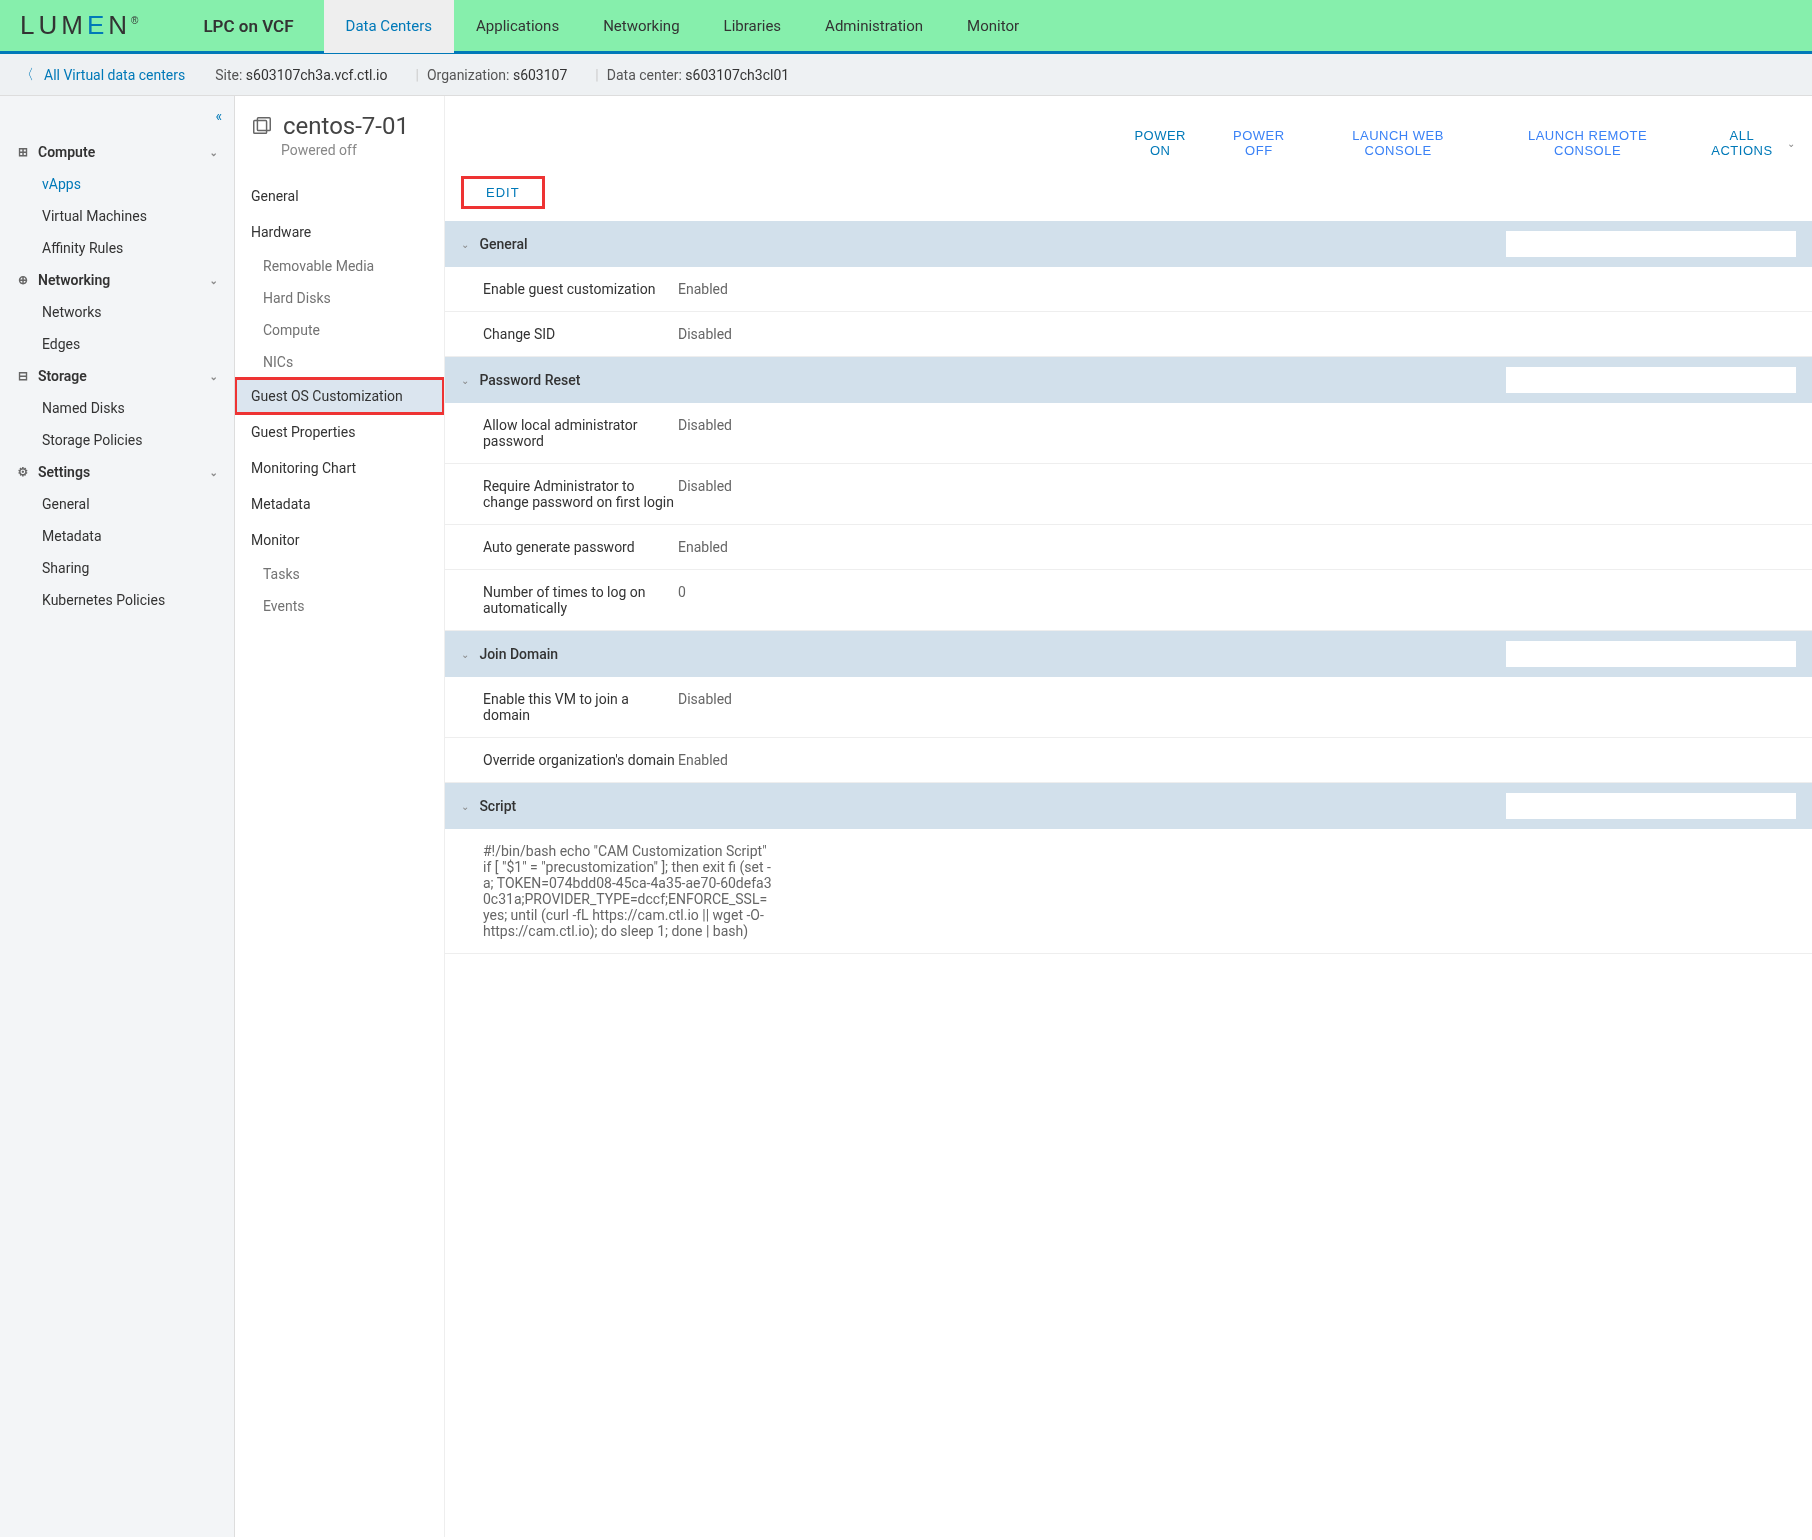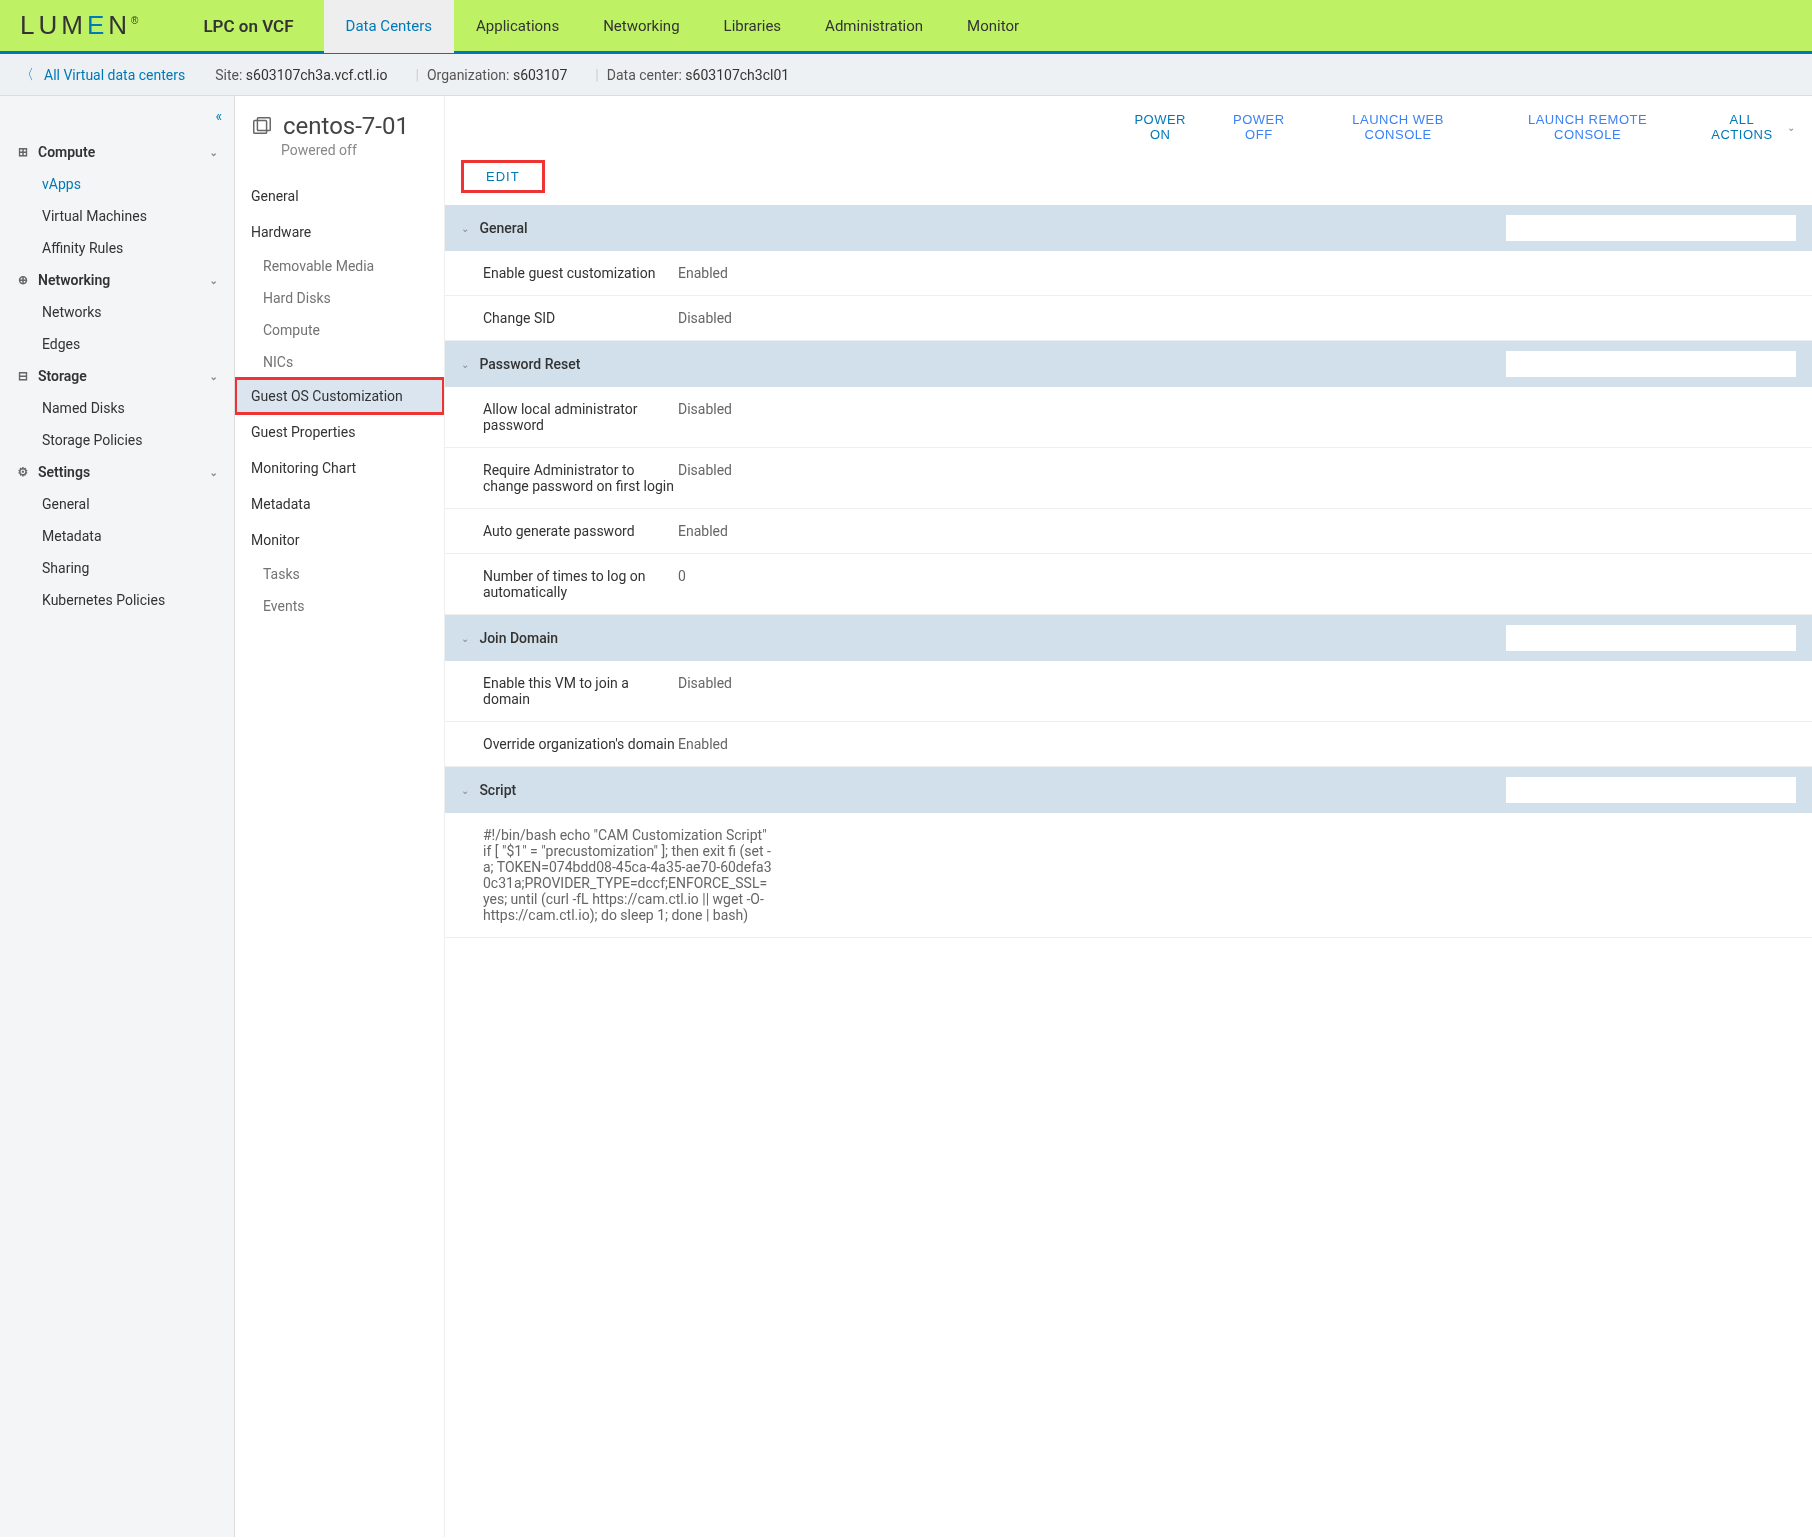--- a/index.html
+++ b/index.html
@@ -1,18 +1,18 @@
 <!DOCTYPE html>
 <html><head>
   <meta charset="utf-8">
   <style>
     * { margin: 0; padding: 0; box-sizing: border-box; }
     body { font-family: -apple-system, BlinkMacSystemFont, "Segoe UI", Roboto, sans-serif; font-size: 14px; color: #333; background: #fff; }
     
-    .top-nav { display: flex; align-items: center; height: 54px; border-bottom: 3px solid #0079b8; padding: 0 20px; background: #bef264; }
+    .top-nav { display: flex; align-items: center; height: 54px; border-bottom: 3px solid #0079b8; padding: 0 20px; background: #86efac; }
     .logo { font-size: 26px; font-weight: 400; letter-spacing: 4px; margin-right: 30px; font-family: Arial, sans-serif; }
     .logo .accent { color: #0079b8; }
     .subtitle { font-size: 17px; font-weight: 600; margin-right: 30px; margin-left: 31px; }
     .nav-item { padding: 0 22px; height: 54px; display: flex; align-items: center; font-size: 15px; cursor: pointer; }
     .nav-item.active { background: #eee; color: #0079b8; }
     
     .context-bar { display: flex; align-items: center; height: 42px; background: #eef1f3; border-bottom: 1px solid #ddd; padding: 0 20px; font-size: 14px; }
     .back-link { color: #0079b8; display: flex; align-items: center; gap: 10px; margin-right: 30px; cursor: pointer; }
     .context-segment { margin-right: 20px; }
     .context-label { color: #555; }
@@ -40,21 +40,21 @@
     .title-block { padding: 0 16px 20px 16px; }
     .title-row { display: flex; align-items: center; gap: 10px; }
     .title-text { font-size: 24px; font-weight: 400; color: #444; }
     .title-icon { width: 20px; height: 20px; color: #666; }
     .status-text { color: #888; font-size: 14px; margin-left: 30px; margin-top: 2px; }
     
     .sec-link { display: block; padding: 10px 16px; cursor: pointer; font-size: 14px; }
     .sec-link.selected { background: #dbe5ef; outline: 3px solid #e33; outline-offset: -2px; }
     .sec-sub { display: block; padding: 8px 16px 8px 28px; cursor: pointer; font-size: 14px; color: #737373; }
     
-    .detail { flex: 1; padding-top: 16px; overflow-y: auto; }
+    .detail { flex: 1; padding-top: 32px; overflow-y: auto; }
     .actions-bar { display: flex; gap: 24px; align-items: center; flex: 1; justify-content: flex-end; }
     .action-btn { background: none; border: none; color: #0079b8; font-size: 13px; letter-spacing: 0.5px; cursor: pointer; font-weight: 500; }
     .action-btn.disabled { color: #3b82f6; cursor: default; }
     .all-actions { display: flex; align-items: center; gap: 4px; }
     
     .edit-row { padding: 18px 16px 12px 16px; }
     .edit-btn { border: 3px solid #e33; color: #0079b8; background: none; padding: 6px 22px; font-size: 13px; letter-spacing: 1px; cursor: pointer; font-weight: 500; }
     
     .section-header { background: #d2e0eb; padding: 10px 16px; display: flex; align-items: center; gap: 10px; font-weight: 500; }
     .section-header .spacer { flex: 1; }

